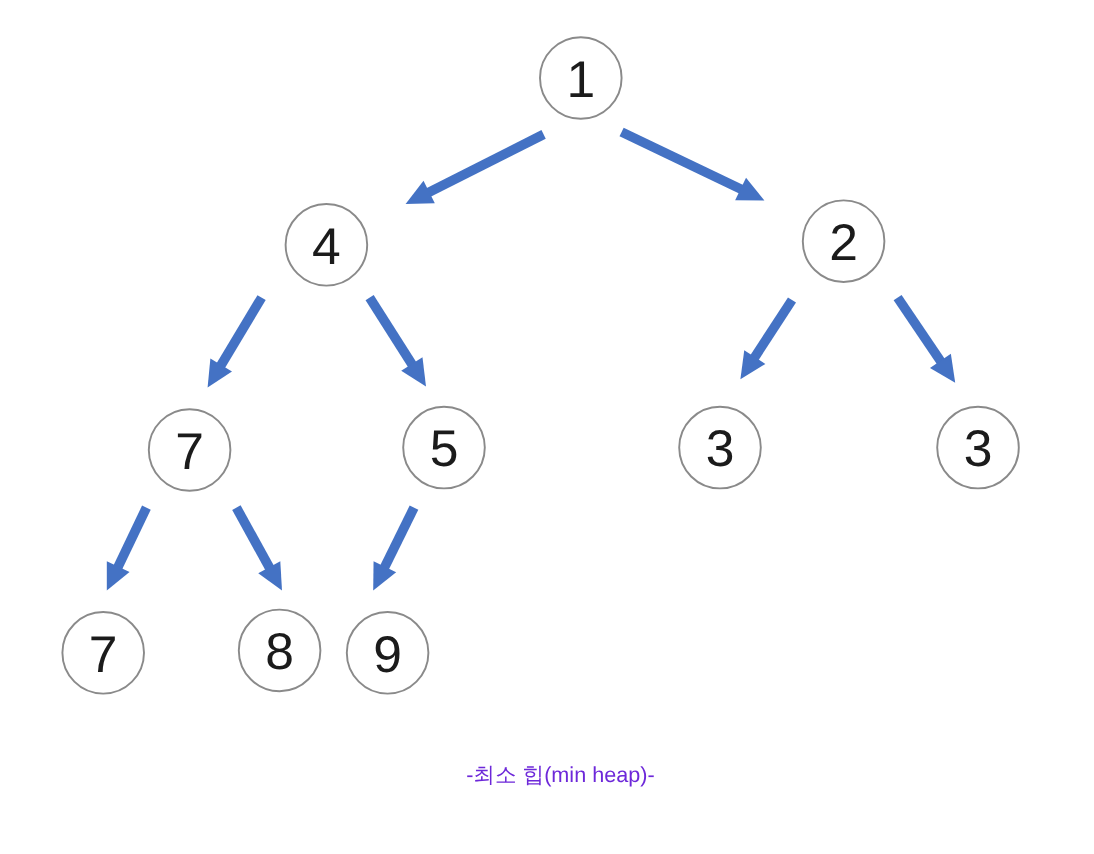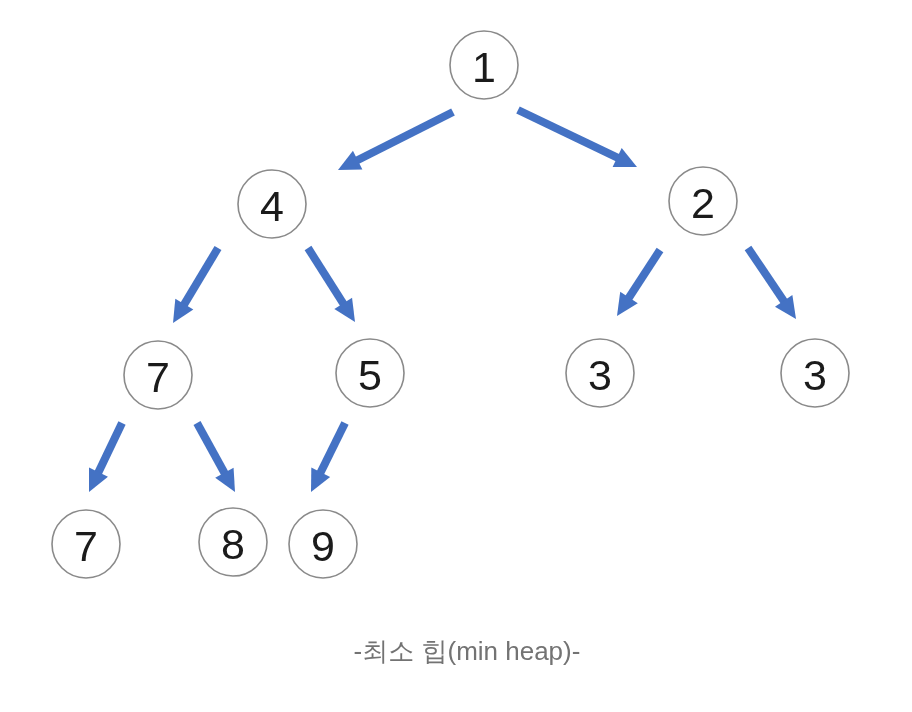--- a/index.html
+++ b/index.html
@@ -18,22 +18,22 @@
   #tree-svg {
     position: absolute;
     left: 0;
     top: 0;
   }
   .caption {
     position: absolute;
     top: 634px;
     left: 467px;
     transform: translateX(-50%);
-    font-size: 26px;
-    color: #737373;
+    font-size: 18px;
+    color: #6d28d9;
     white-space: nowrap;
     font-family: "Liberation Sans", "DejaVu Sans", sans-serif;
   }
   .node-value-text {
     font-family: "Liberation Sans", "DejaVu Sans", sans-serif;
   }
 </style>
 </head>
 <body>
 

